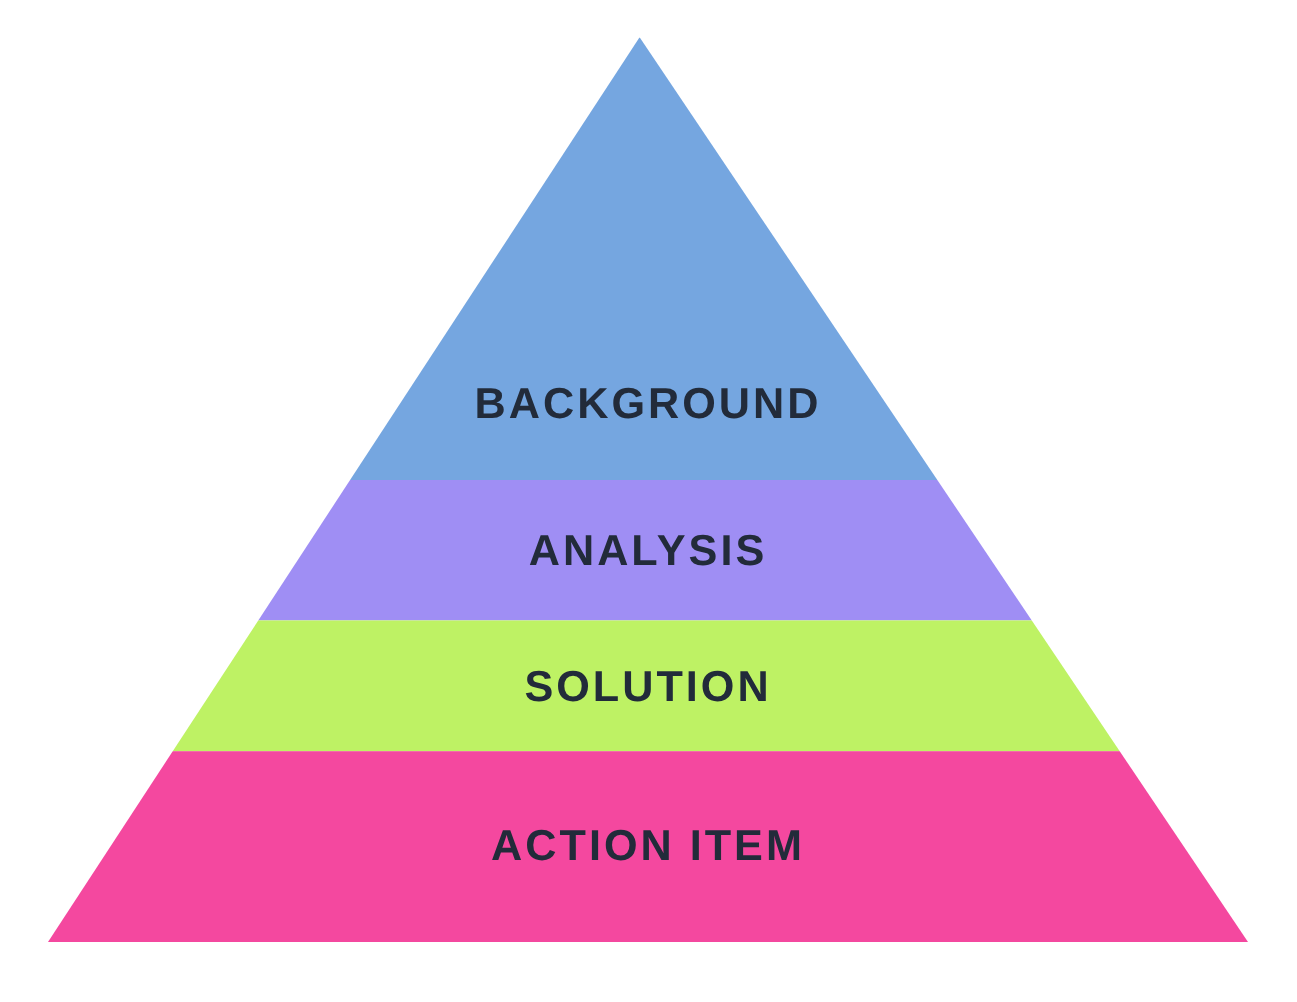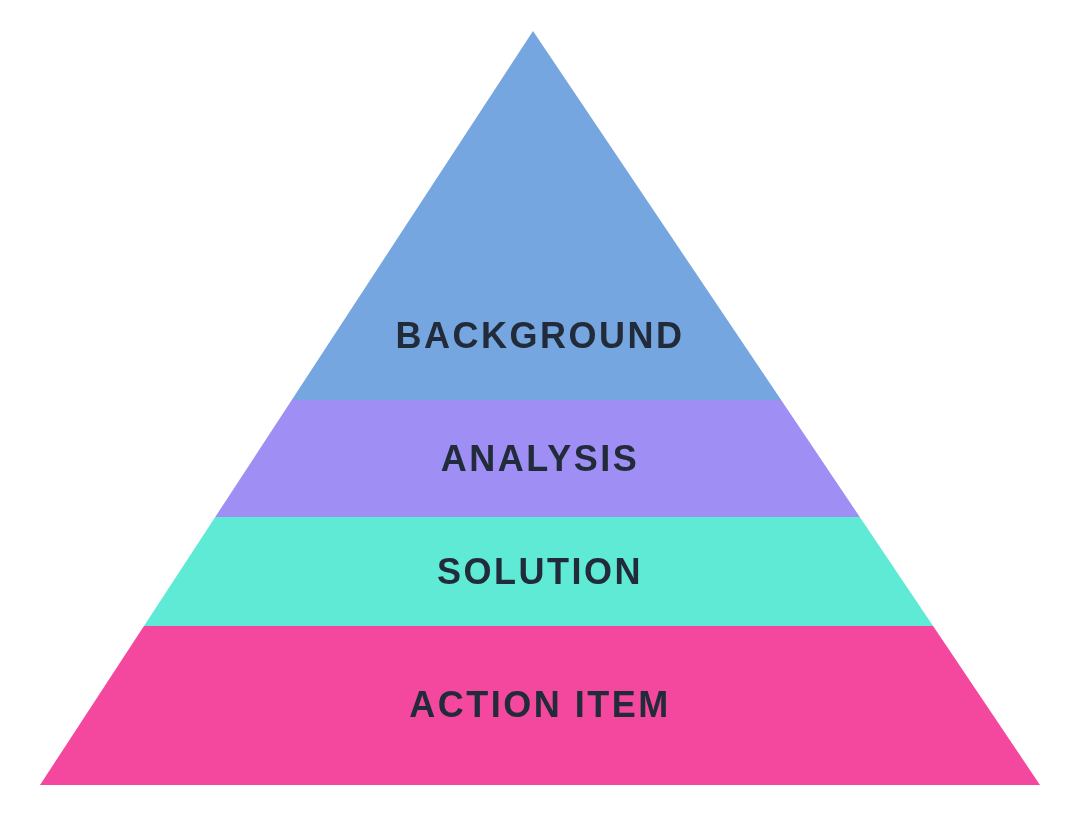--- a/index.html
+++ b/index.html
@@ -48,19 +48,19 @@
 </head>
 <body style="background: rgb(255, 255, 255);">
 
 <div class="pyramid">
   <div class="level level-0" style="background: rgb(117, 166, 224);">
     <span class="level-label" style="color: rgb(34, 43, 58);">BACKGROUND</span>
   </div>
   <div class="level level-1" style="background: rgb(159, 142, 244);">
     <span class="level-label" style="color: rgb(34, 43, 58);">ANALYSIS</span>
   </div>
-  <div class="level level-2" style="background: #5eead4;">
+  <div class="level level-2" style="background: #bef264;">
     <span class="level-label" style="color: rgb(34, 43, 58);">SOLUTION</span>
   </div>
   <div class="level level-3" style="background: rgb(244, 72, 159);">
     <span class="level-label" style="color: rgb(34, 43, 58);">ACTION ITEM</span>
   </div>
 </div>
 
 </body></html>

